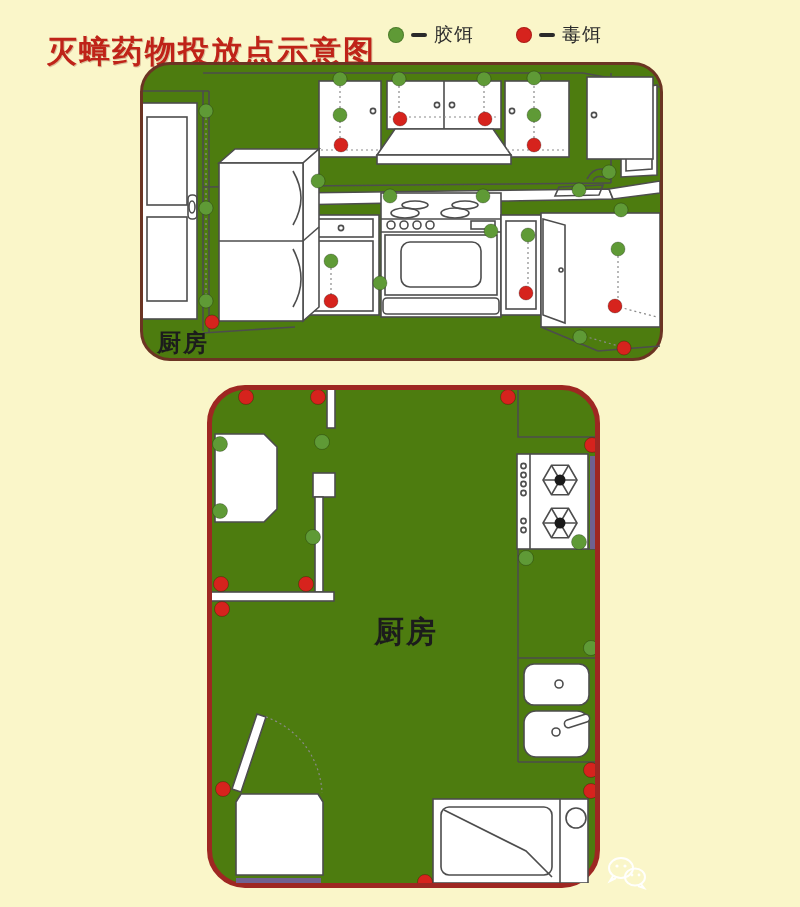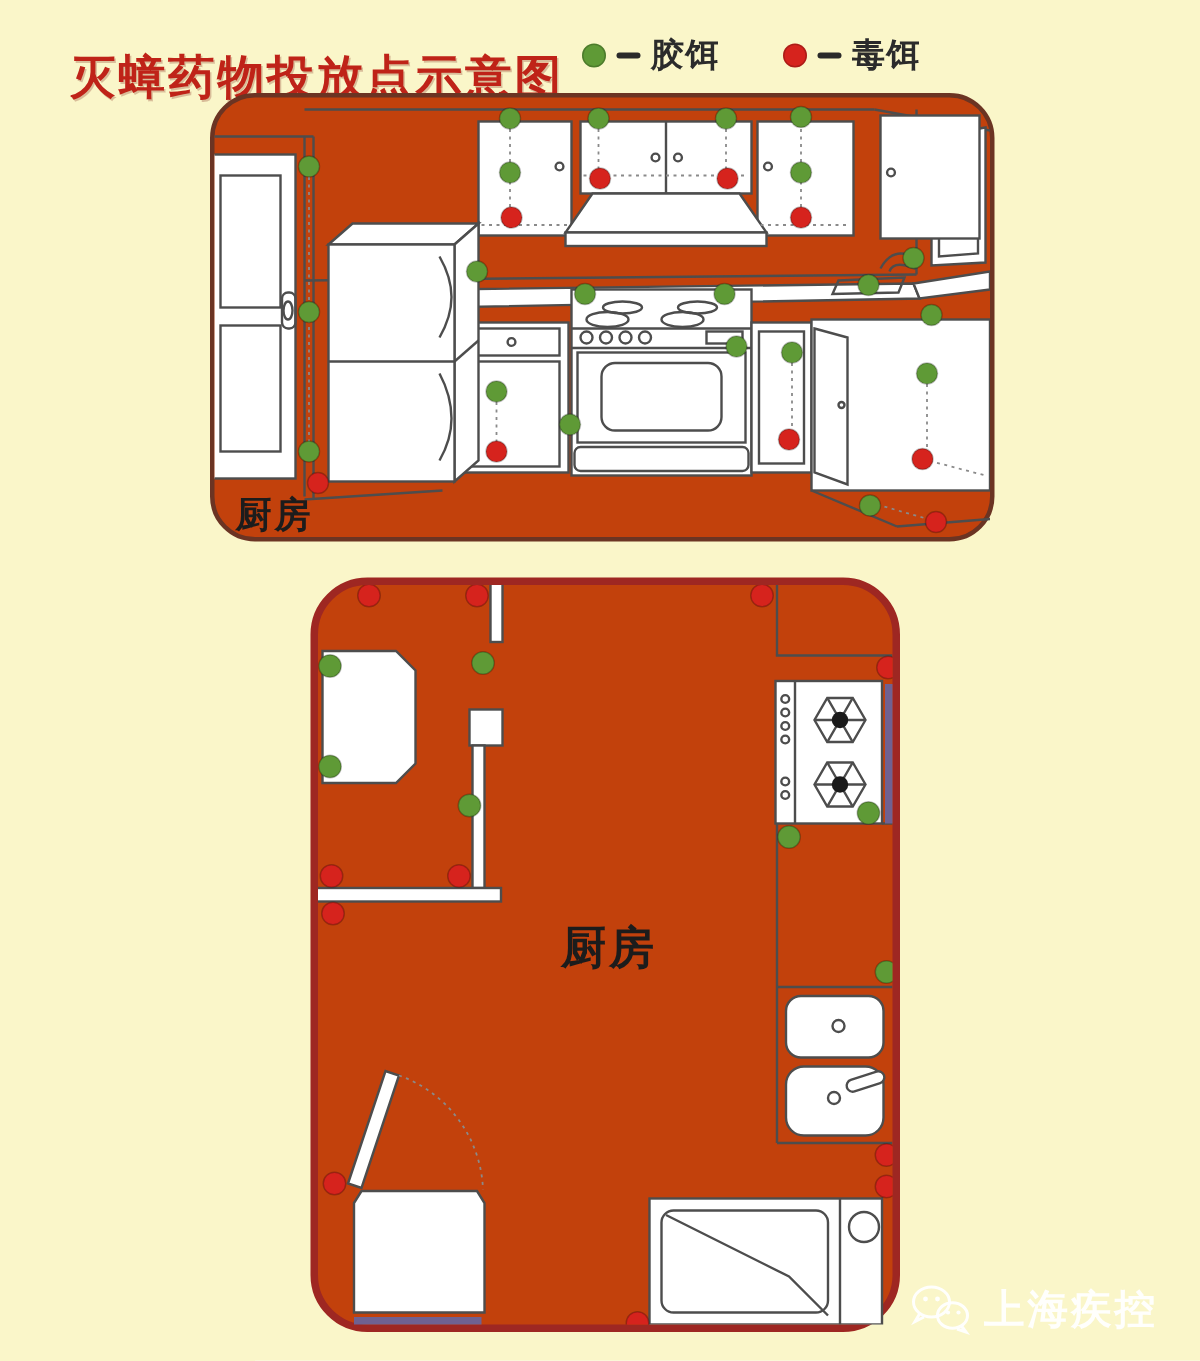--- a/index.html
+++ b/index.html
@@ -6,22 +6,22 @@
   body{width:800px;height:907px;overflow:hidden;font-family:"Liberation Sans",sans-serif;}
   .stage{position:absolute;top:0;left:0;width:800px;height:907px;background:#faf6c9;}
   .page-title{position:absolute;left:46px;top:10px;font-size:31px;font-weight:900;
     letter-spacing:2px;color:#bf2318;white-space:nowrap;
     text-shadow:1px 1px 0 rgba(120,20,10,0.25);}
   .legend{position:absolute;left:388px;top:22px;display:flex;align-items:center;gap:42px;}
   .legend-item{display:flex;align-items:center;gap:7px;}
   .swatch-dot{width:16px;height:16px;border-radius:50%;box-shadow:inset 0 0 0 1px rgba(0,0,0,0.2);}
   .swatch-bar{width:48px;height:13px;box-shadow:inset 0 0 0 1px rgba(0,0,0,0.2);}
   .legend-dash{width:16px;height:4px;background:#2a2a2a;border-radius:2px;}
-  .legend-label{font-size:22px;font-weight:700;color:#2b2b2b;letter-spacing:1px;white-space:nowrap;}
-  .panel{position:absolute;background:#c2410c;box-sizing:border-box;}
+  .legend-label{font-size:19px;font-weight:400;color:#2b2b2b;letter-spacing:1px;white-space:nowrap;}
+  .panel{position:absolute;background:#4d7c0f;box-sizing:border-box;}
   .panel-1{left:140px;top:62px;width:523px;height:299px;border:3px solid #6b3423;border-radius:30px;}
   .panel-2{left:207px;top:385px;width:393px;height:503px;border:5px solid #9e2722;border-radius:38px;}
   .panel svg{position:absolute;left:0;top:0;width:100%;height:100%;}
   .room-label{position:absolute;font-weight:900;color:#1c1c1c;letter-spacing:2px;white-space:nowrap;}
   .room-label-persp{left:14px;top:262px;font-size:24px;}
   .room-label-plan{left:162px;top:222px;font-size:30px;}
   .watermark{position:absolute;left:606px;top:855px;display:flex;align-items:center;gap:8px;
     color:rgba(255,255,255,0.95);}
   .watermark-label{font-size:27px;font-weight:700;letter-spacing:2px;}
   .line{stroke:#4d4d4d;stroke-width:1.6;fill:none;}
@@ -307,16 +307,15 @@
         <ellipse cx="29" cy="22" rx="10" ry="8.5"></ellipse>
         <path d="M35,29 l3,4 -6,-2"></path>
       </g>
       <g fill="rgba(255,255,255,0.95)">
         <circle cx="11" cy="11" r="1.6"></circle>
           <circle cx="19" cy="11" r="1.6"></circle>
         <circle cx="26" cy="20" r="1.4"></circle>
           <circle cx="33" cy="20" r="1.4"></circle>
       </g>
     </svg>
-    <span class="watermark-label">上海疾控</span>
   </div>
 
 </div>
 
 </body></html>

